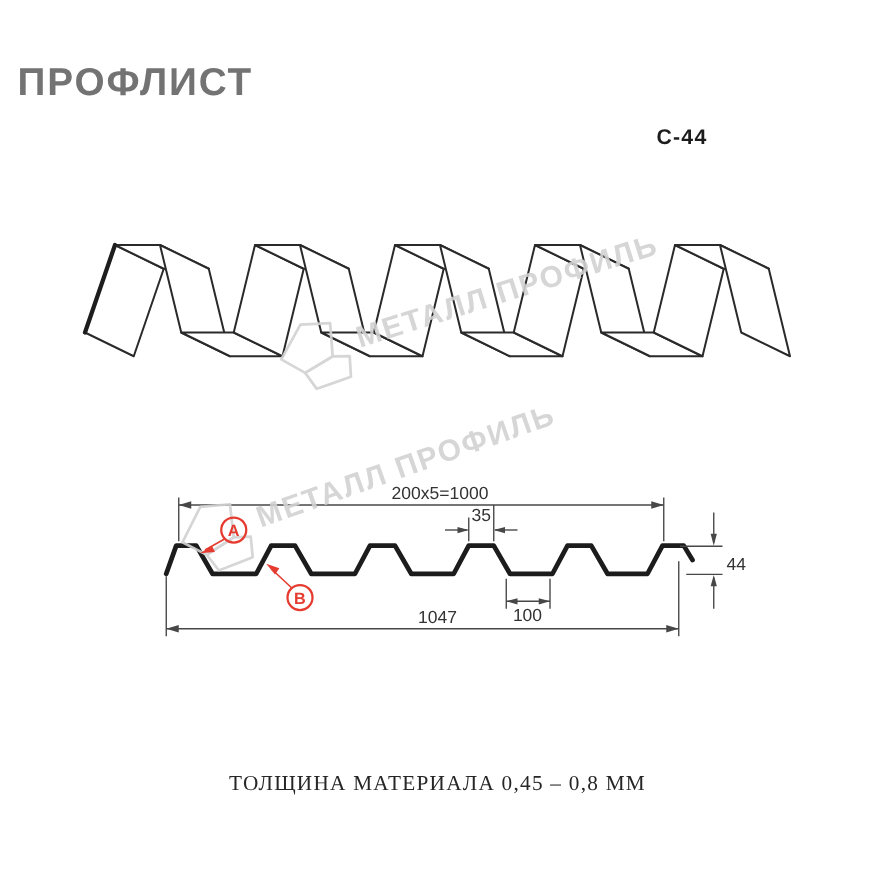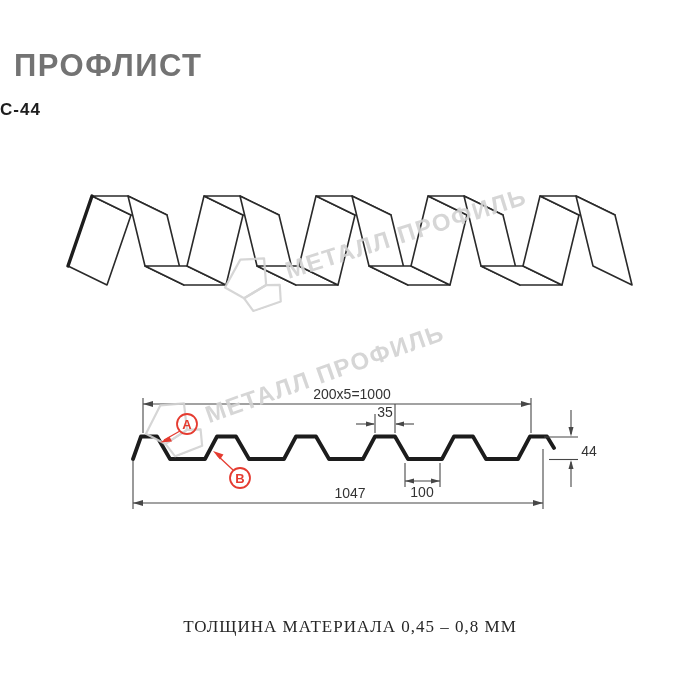--- a/index.html
+++ b/index.html
@@ -1,21 +1,21 @@
 <!DOCTYPE html>
 <html><head>
 <meta charset="utf-8">
 <style>
   html,body{margin:0;padding:0;}
   body{width:700px;height:700px;background:#fff;position:relative;overflow:hidden;
        font-family:"Liberation Sans","DejaVu Sans",sans-serif;}
   .stage{position:absolute;inset:0;width:700px;height:700px;}
   .title{position:absolute;left:14px;top:48px;width:700px;
          font-size:31px;font-weight:bold;letter-spacing:1.5px;color:#737373;}
-  .subtitle{position:absolute;left:0;top:100px;width:566px;text-align:left;
+  .subtitle{position:absolute;left:0;top:100px;width:566px;text-align:right;
             font-size:17px;font-weight:600;letter-spacing:1px;color:#1d1d1d;}
   .footer-note{position:absolute;left:0;top:617px;width:700px;text-align:center;
                font-size:17px;font-weight:500;letter-spacing:1px;color:#262626;font-family:Liberation Serif, serif;}
   svg.layer{position:absolute;left:0;top:0;pointer-events:none;}
   .watermark{position:absolute;display:flex;align-items:center;gap:8px;
              pointer-events:none;opacity:.9;}
   .watermark .wm-text{font-size:24px;font-weight:bold;letter-spacing:1.5px;white-space:nowrap;}
   .wm1{left:224px;top:262px;transform:rotate(-17.5deg);transform-origin:0 50%;}
   .wm2{left:147px;top:408px;transform:rotate(-19.5deg);transform-origin:0 60%;}
   text{font-family:"Liberation Sans","DejaVu Sans",sans-serif;}

